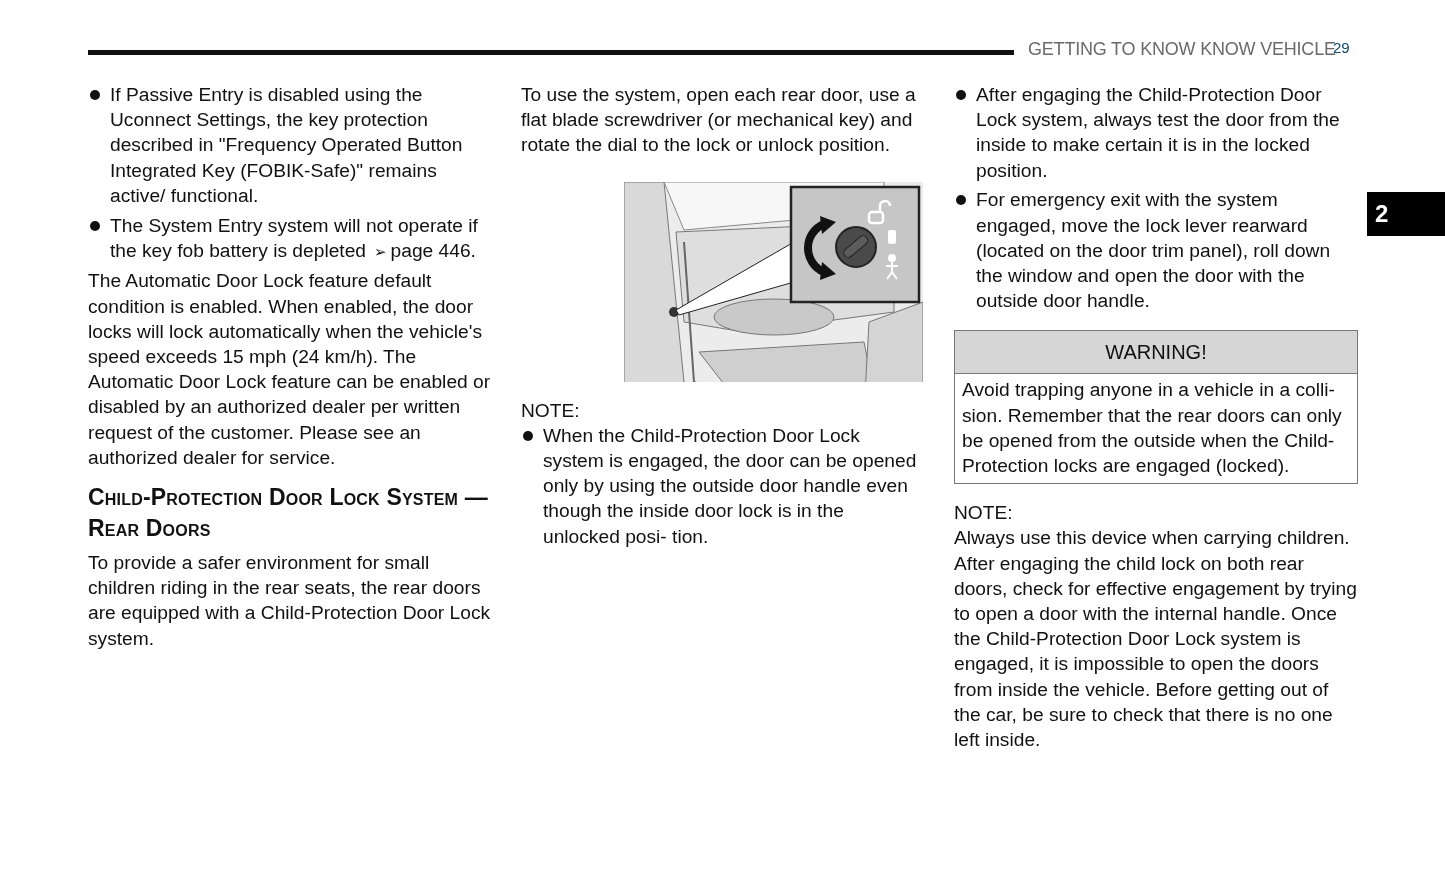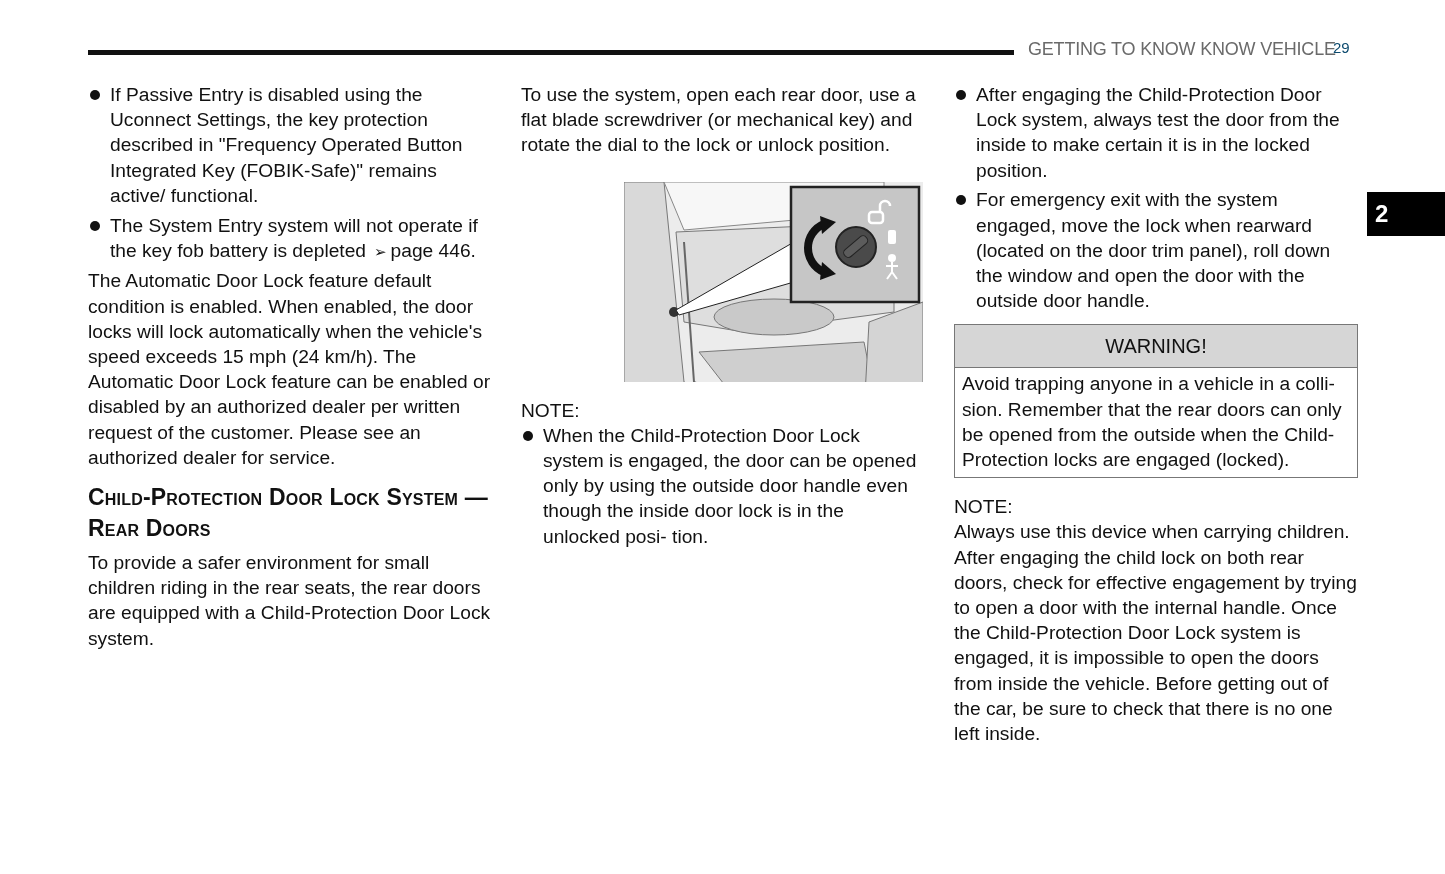--- a/index.html
+++ b/index.html
@@ -20,21 +20,21 @@
   ul.bul { list-style:none; margin:0; padding:0; }
   ul.bul li { position:relative; padding-left:22px; margin-bottom:4.5px; }
   ul.bul li .dot { position:absolute; left:2px; top:8px; width:10px; height:10px; border-radius:50%; background:#111; }
 
   h2 { margin:8px 0 6px 0; font-size:23px; line-height:31px; font-weight:bold; font-variant:small-caps; letter-spacing:0.2px; }
 
   .figure { position:relative; margin:24px 0 15px 103px; width:299px; height:200px; background:#a3a3a3; overflow:hidden; }
   .fig-caption { text-align:center; font-weight:bold; font-size:17px; margin-top:1px; letter-spacing:-0.3px; }
   .note-label { margin-top:16px; }
 
-  .warning { border:1.5px solid #777; margin:11px 0 0 0; }
+  .warning { border:1.5px solid #777; margin:17px 0 0 0; }
   .warning .whead { background:#d6d6d6; border-bottom:1.5px solid #777; text-align:center; font-size:20px; height:42px; line-height:42px; }
   .warning .wbody { padding:3px 7px 5px 7px; }
   .ref-arrow { display:inline-block; font-size:15px; margin:0 4px 0 8px; }
 </style>
 </head>
 <body>
 
 <div class="rule"></div>
 <div class="running-head">GETTING TO KNOW KNOW VEHICLE</div>
 <div class="page-num">29</div>
@@ -90,21 +90,21 @@
   </div>
   <p class="note-label">NOTE:</p>
   <ul class="bul">
     <li><span class="dot"></span><span>When the Child-Protection Door Lock system is engaged, the door can be opened only by using the outside door handle even though the inside door lock is in the unlocked posi- tion.</span></li>
   </ul>
 </div>
 
 <div class="col col3">
   <ul class="bul">
     <li><span class="dot"></span><span>After engaging the Child-Protection Door Lock system, always test the door from the inside to make certain it is in the locked position.</span></li>
-    <li><span class="dot"></span><span>For emergency exit with the system engaged, move the lock when rearward (located on the door trim panel), roll down the window and open the door with the outside door handle.</span></li>
+    <li><span class="dot"></span><span>For emergency exit with the system engaged, move the lock lever rearward (located on the door trim panel), roll down the window and open the door with the outside door handle.</span></li>
   </ul>
   <div class="warning">
     <div class="whead">WARNING!</div>
     <div class="wbody">Avoid trapping anyone in a vehicle in a colli- sion. Remember that the rear doors can only be opened from the outside when the Child- Protection locks are engaged (locked).</div>
   </div>
   <p style="margin-top:16px">NOTE:</p>
   <p>Always use this device when carrying children. After engaging the child lock on both rear doors, check for effective engagement by trying to open a door with the internal handle. Once the Child-Protection Door Lock system is engaged, it is impossible to open the doors from inside the vehicle. Before getting out of the car, be sure to check that there is no one left inside.</p>
 </div>
 
 </body></html>

